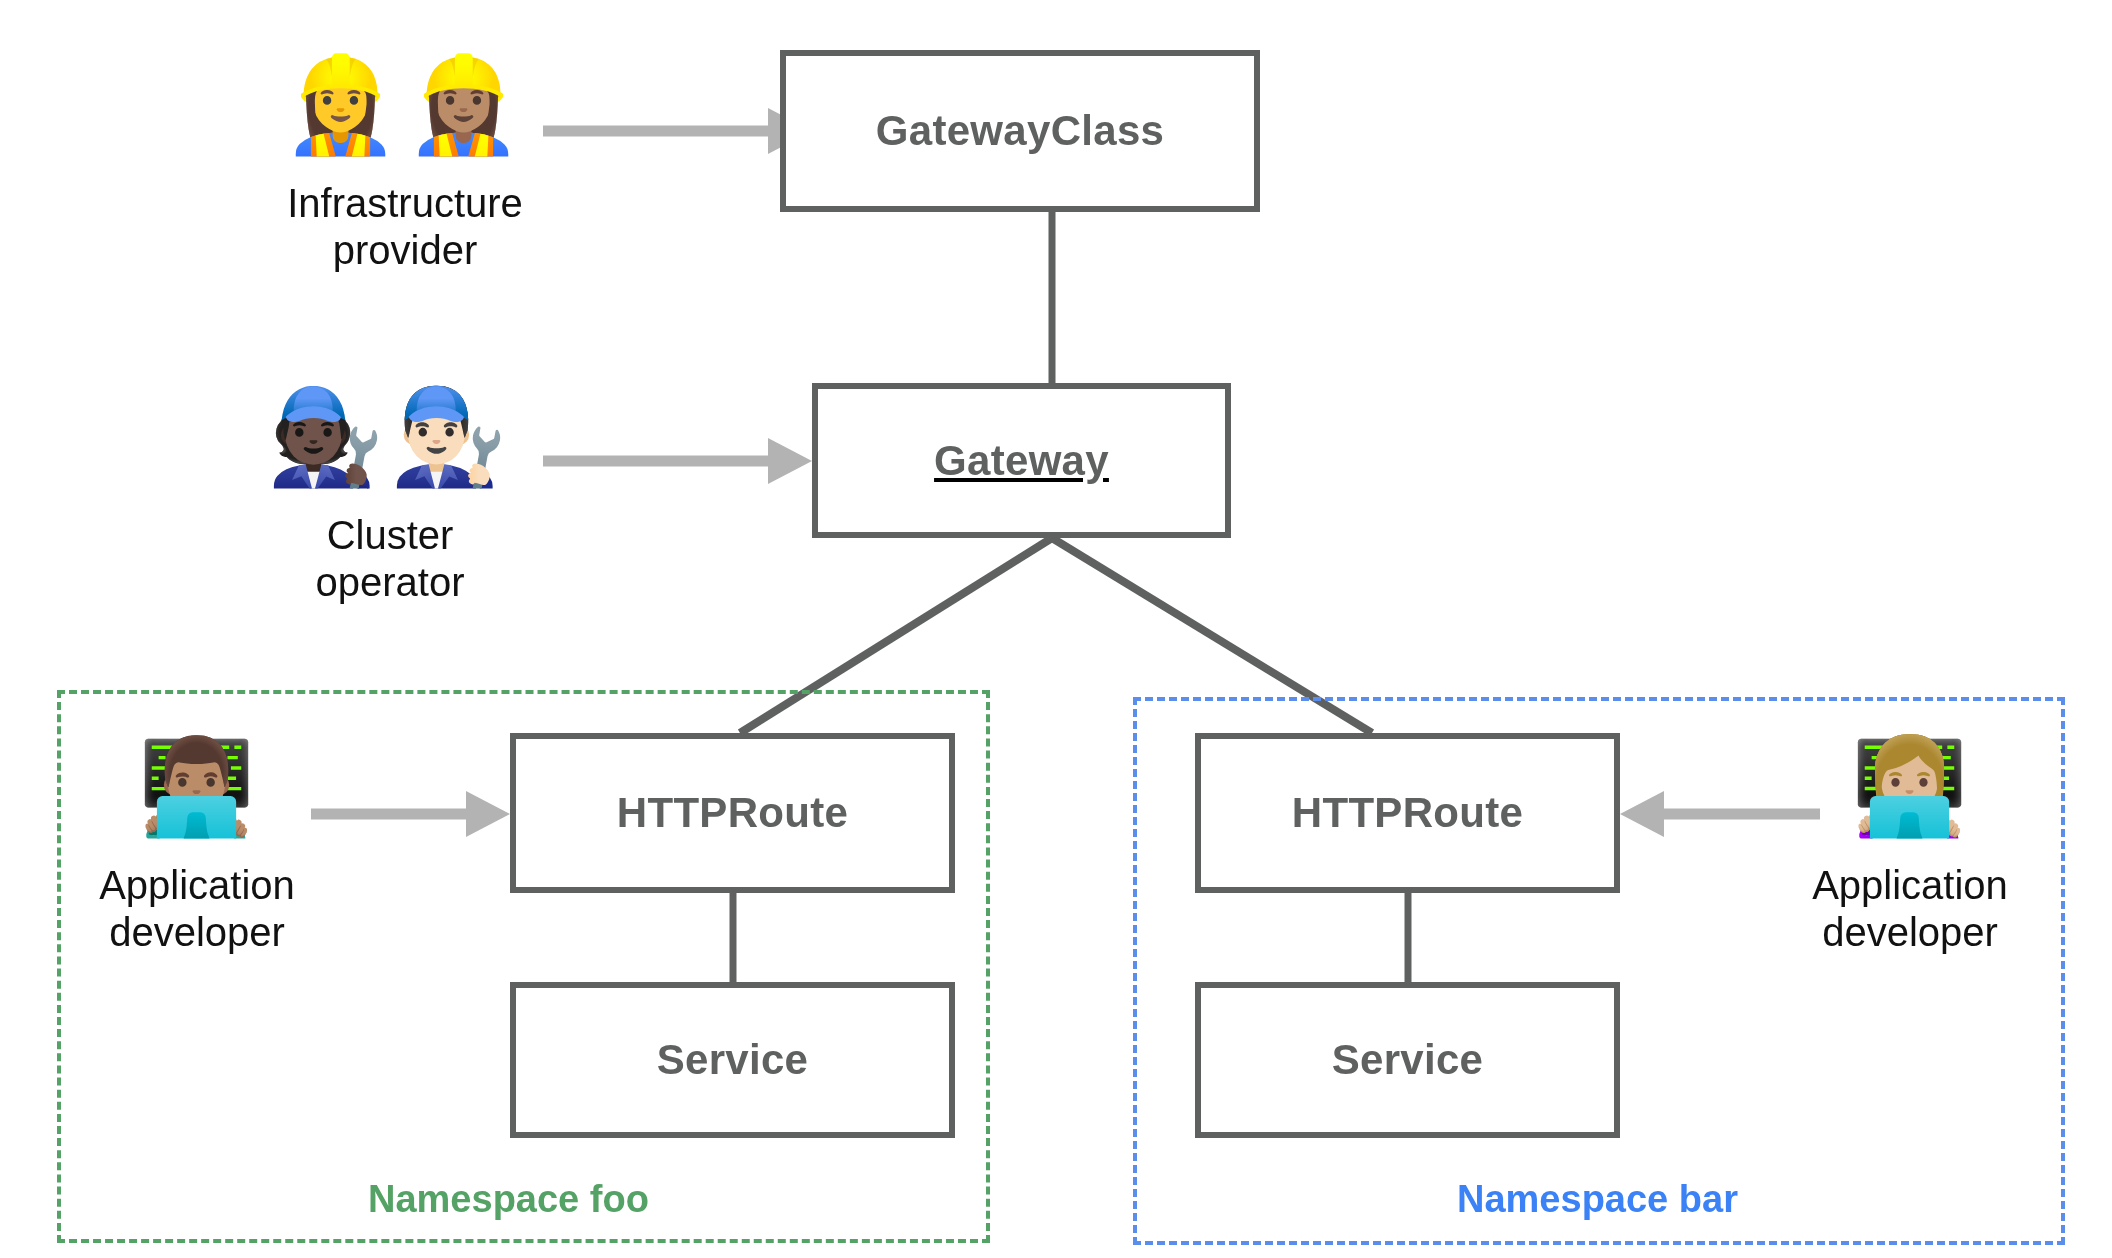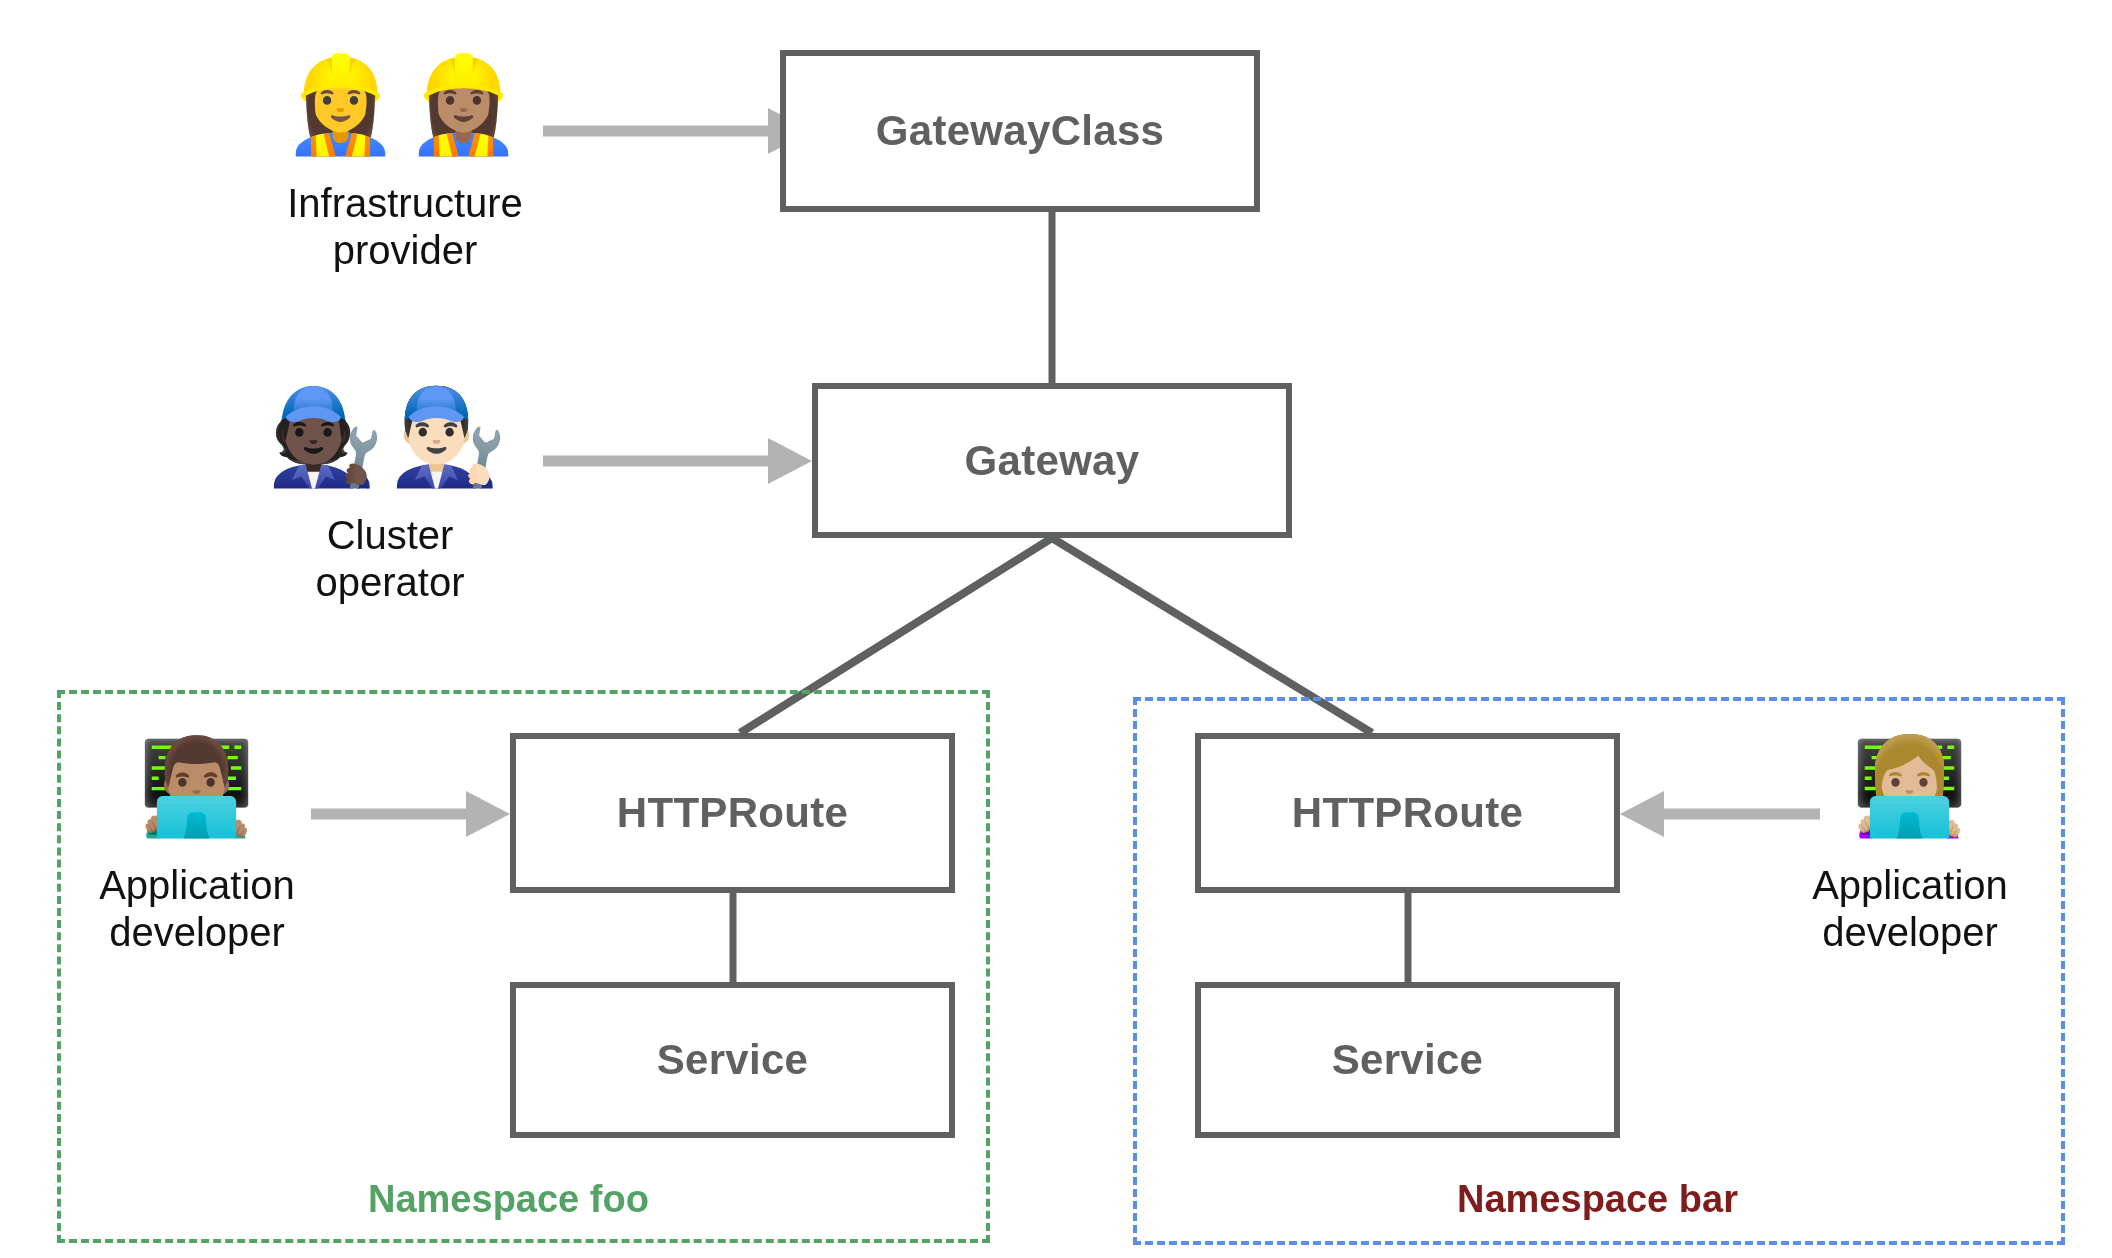--- a/index.html
+++ b/index.html
@@ -55,21 +55,21 @@
   }
   .ns-label {
     position: absolute;
     font-family: "Liberation Sans", sans-serif;
     font-weight: bold;
     font-size: 38px;
     white-space: nowrap;
     text-align: right;
   }
   .ns-label-foo { color: #54a265; }
-  .ns-label-bar { color: #7f1d1d; }
+  .ns-label-bar { color: #3b82f6; }
   .persona {
     position: absolute;
     display: flex;
     flex-direction: column;
     align-items: center;
     text-align: center;
   }
   .persona-emoji {
     font-family: "DejaVu Sans", sans-serif;
     line-height: 1;
@@ -128,21 +128,21 @@
   <div class="ns-box ns-foo" style="left:57px; top:690px; width:933px; height:553px;"></div>
   <div class="ns-label ns-label-foo" style="left:368px; top:1178px;">Namespace foo</div>
 
   <div class="ns-box ns-bar" style="left:1133px; top:697px; width:932px; height:548px;"></div>
   <div class="ns-label ns-label-bar" style="left:1457px; top:1178px;">Namespace bar</div>
 
   <div class="node-box" style="left:780px; top:50px; width:480px; height:162px;">
     <span class="node-label">GatewayClass</span>
   </div>
 
-  <div class="node-box" style="left:812px; top:383px; width:480px; height:155px;">
+  <div class="node-box" style="left:812px; top:383px; width:419px; height:155px;text-decoration:underline;">
     <span class="node-label">Gateway</span>
   </div>
 
   <div class="node-box" style="left:510px; top:733px; width:445px; height:160px;">
     <span class="node-label">HTTPRoute</span>
   </div>
 
   <div class="node-box" style="left:510px; top:982px; width:445px; height:156px;">
     <span class="node-label">Service</span>
   </div>

